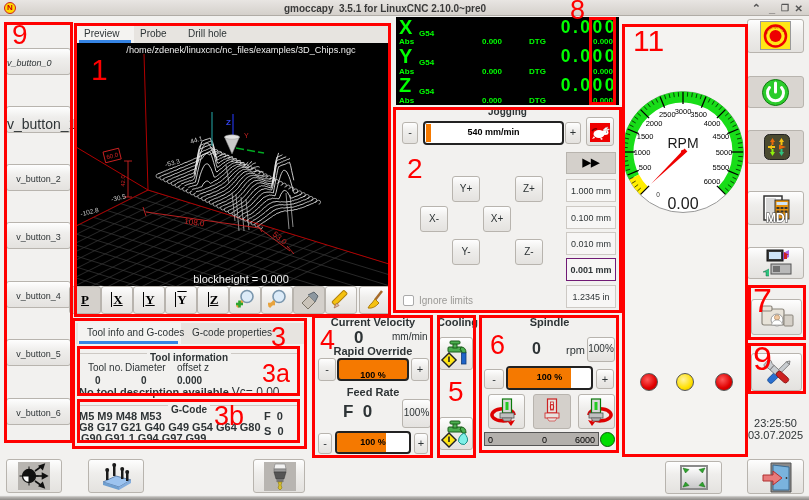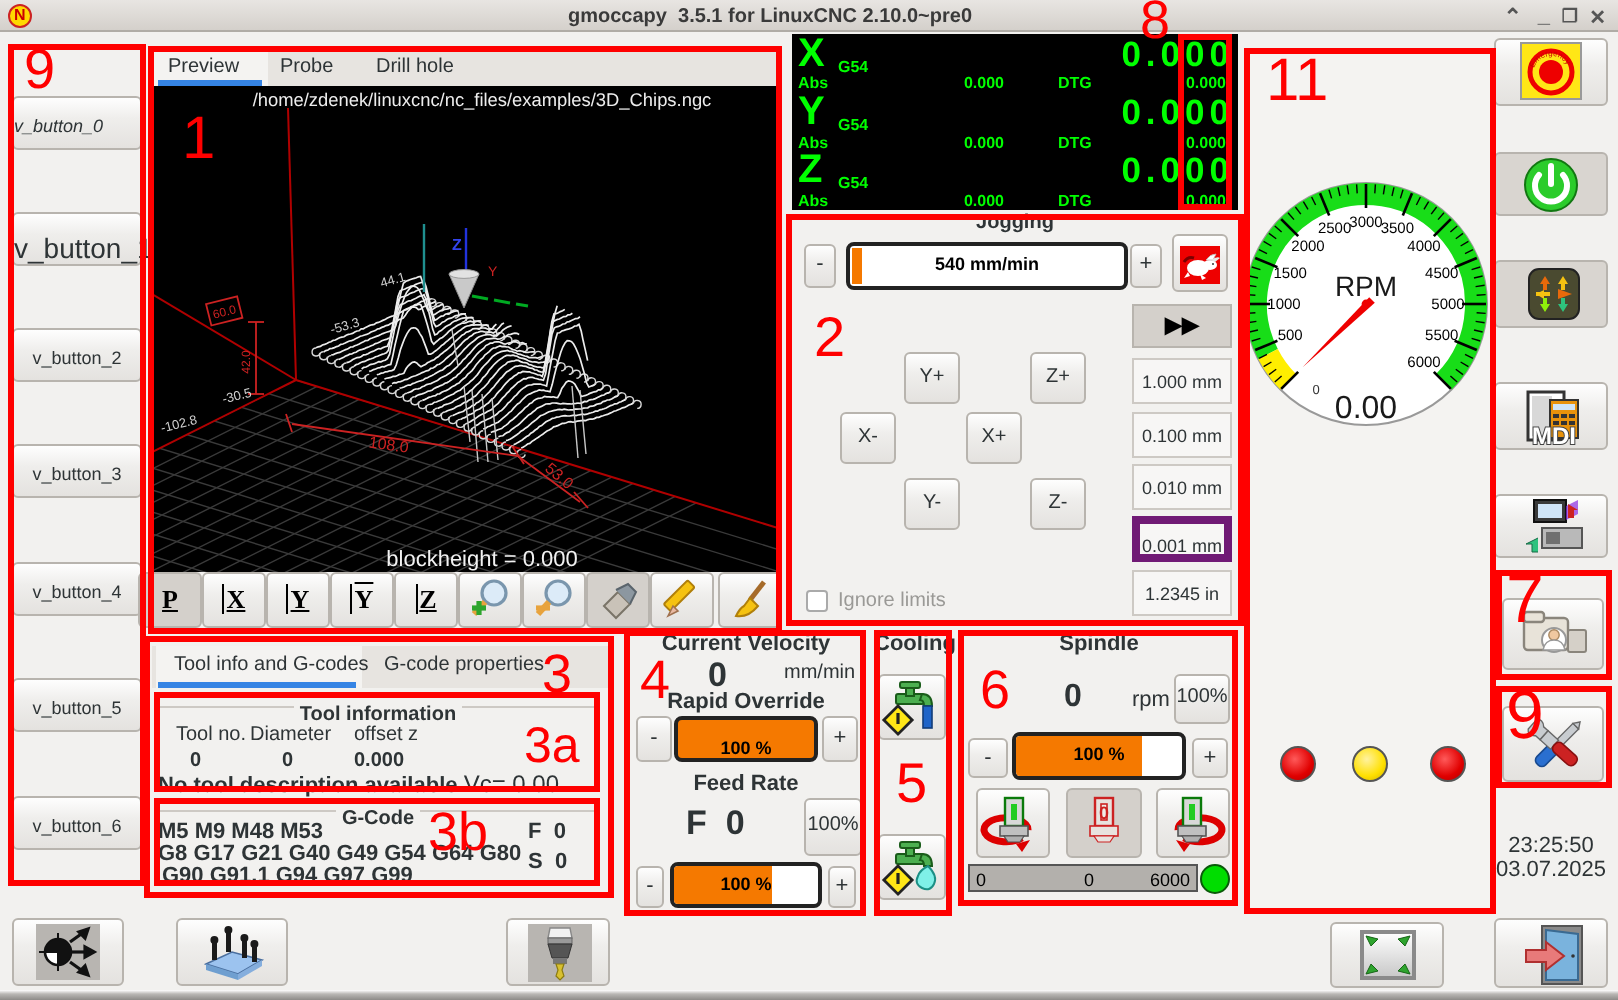--- a/index.html
+++ b/index.html
@@ -327,21 +327,21 @@
   <div class="btn" style="left:119px;top:69px;width:28px;height:26px;text-align:center;font-size:10px;color:#2e3436;"><span style="position:relative;top:6px;">Z+</span></div>
   <div class="btn" style="left:24px;top:99px;width:28px;height:26px;text-align:center;font-size:10px;color:#2e3436;"><span style="position:relative;top:6px;">X-</span></div>
   <div class="btn" style="left:87px;top:99px;width:28px;height:26px;text-align:center;font-size:10px;color:#2e3436;"><span style="position:relative;top:6px;">X+</span></div>
   <div class="btn" style="left:56px;top:132px;width:28px;height:26px;text-align:center;font-size:10px;color:#2e3436;"><span style="position:relative;top:6px;">Y-</span></div>
   <div class="btn" style="left:119px;top:132px;width:28px;height:26px;text-align:center;font-size:10px;color:#2e3436;"><span style="position:relative;top:6px;">Z-</span></div>
 
   <div class="abs" style="left:170px;top:45px;width:50px;height:22px;background:#d4d0cb;border:1px solid #b8b4ae;text-align:center;font-size:11px;font-weight:bold;color:#000;"><span style="position:relative;top:3px;">▶▶</span></div>
   <div class="abs" style="left:170px;top:72px;width:50px;height:23px;background:#f7f6f5;border:1px solid #cdc9c4;text-align:center;font-size:9px;color:#2e3436;"><span style="position:relative;top:6px;">1.000 mm</span></div>
   <div class="abs" style="left:170px;top:99px;width:50px;height:23px;background:#f7f6f5;border:1px solid #cdc9c4;text-align:center;font-size:9px;color:#2e3436;"><span style="position:relative;top:6px;">0.100 mm</span></div>
   <div class="abs" style="left:170px;top:125px;width:50px;height:23px;background:#f7f6f5;border:1px solid #cdc9c4;text-align:center;font-size:9px;color:#2e3436;"><span style="position:relative;top:6px;">0.010 mm</span></div>
-  <div class="abs" style="left:170px;top:151px;width:50px;height:23px;background:#f7f6f5;border:4px solid #701a75;text-align:center;font-size:9px;color:#2e3436;"><span style="position:relative;top:6px;">0.001 mm</span></div>
+  <div class="abs" style="left:170px;top:151px;width:50px;height:23px;background:#f7f6f5;border:1px solid #701a75;text-align:center;font-size:9px;color:#2e3436;font-weight:bold;"><span style="position:relative;top:6px;">0.001 mm</span></div>
   <div class="abs" style="left:170px;top:178px;width:50px;height:23px;background:#f7f6f5;border:1px solid #cdc9c4;text-align:center;font-size:9px;color:#2e3436;"><span style="position:relative;top:6px;">1.2345 in</span></div>
 
   <div class="abs" style="left:7px;top:188px;width:11px;height:11px;background:#fff;border:1px solid #aaa;border-radius:2px;"></div>
   <div class="abs" style="left:23px;top:188px;font-size:10px;color:#9a9996;">Ignore limits</div>
 </div>
 
 <div class="abs" id="toolinfo" style="left:76px;top:321px;width:229px;height:126px;">
   <div class="abs" style="left:0px;top:2px;width:229px;height:21px;background:#e7e4e0;"></div>
   <div class="abs" style="left:2px;top:2px;width:103px;height:21px;background:#f4f3f1;"></div>
   <span class="abs" style="left:11px;top:6px;font-size:10px;color:#2e3436;">Tool info and G-codes</span>

